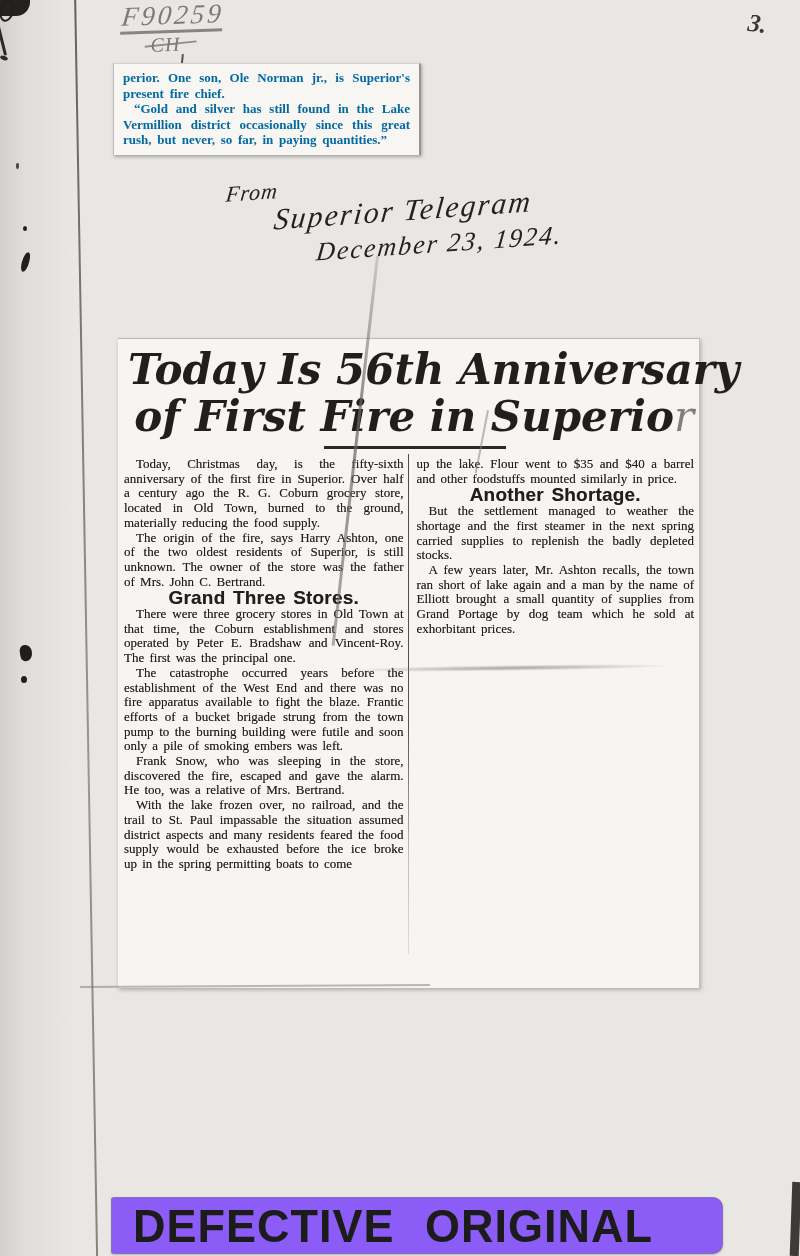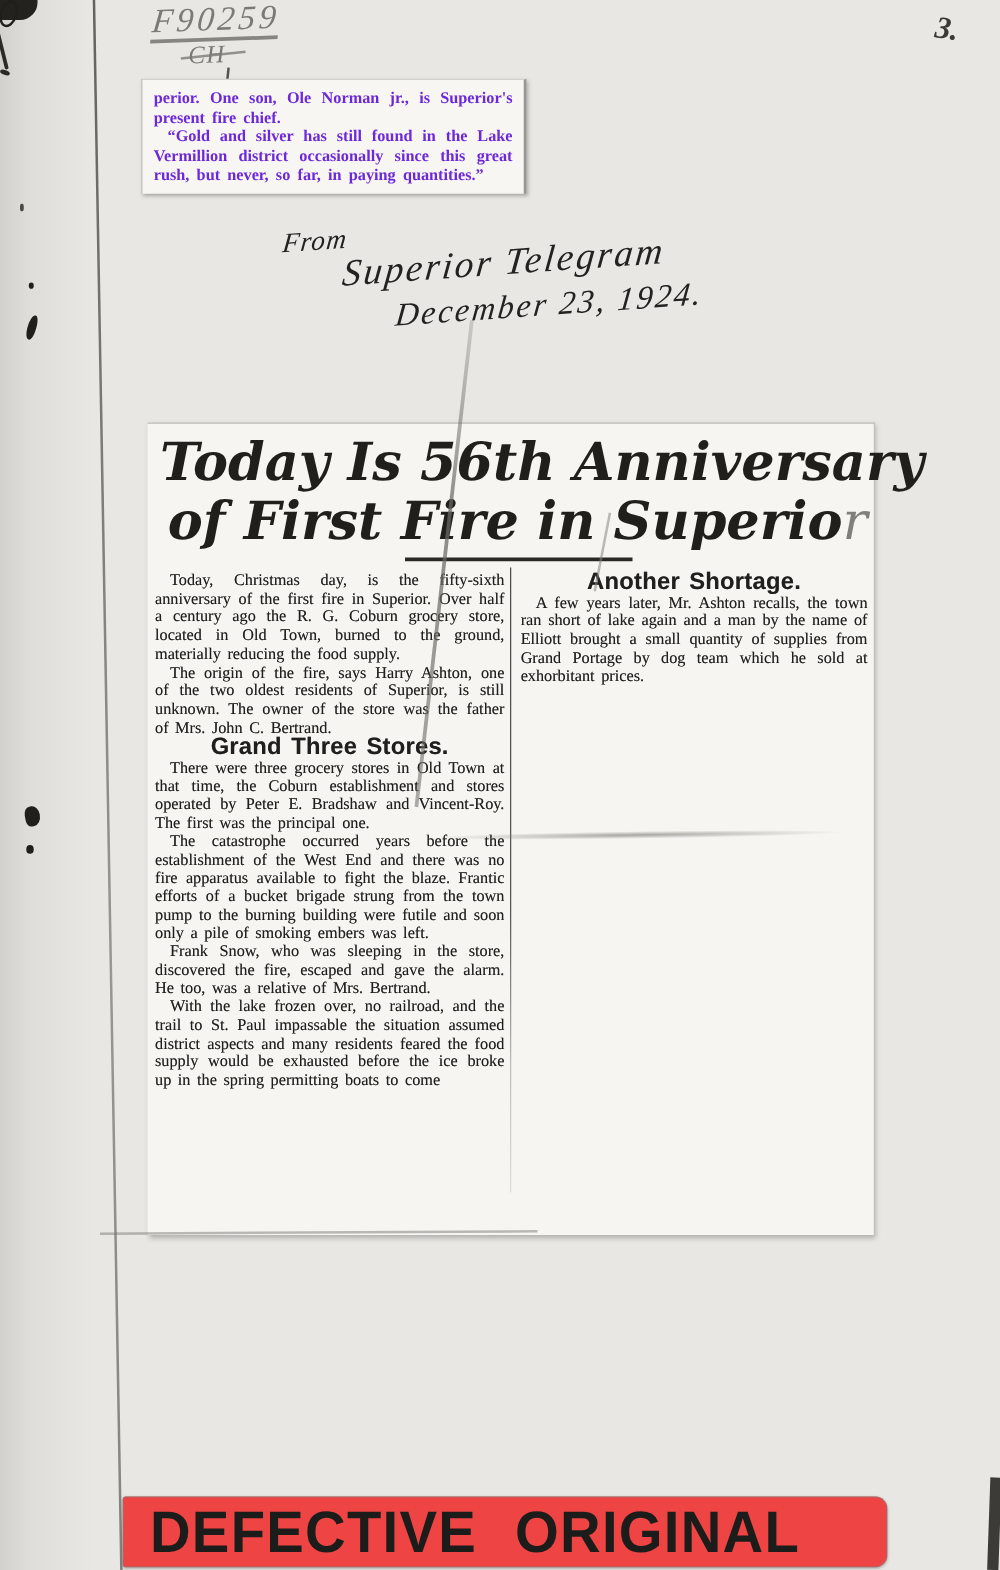--- a/index.html
+++ b/index.html
@@ -42,21 +42,21 @@
   
   .page-number{position:absolute;left:748px;top:10px;font-size:25px;color:#3a3935;
     font-style:italic;transform:rotate(8deg);font-weight:bold;}
   
   .clipping-top{position:absolute;left:113px;top:63px;width:308px;
     background:#f7f6f3;padding:6px 9px 7px 9px;box-sizing:border-box;
     border-left:1px solid rgba(70,69,64,.3);border-right:2px solid rgba(55,54,50,.5);
     border-top:1px solid rgba(70,69,64,.2);
     box-shadow:1px 2px 3px rgba(90,88,82,.45);}
   .clipping-top p{margin:0;font-size:13px;line-height:15.6px;font-weight:bold;
-    color:#6d28d9;text-align:justify;word-spacing:2.5px;}
+    color:#0369a1;text-align:justify;word-spacing:2.5px;}
   .clipping-top p.quote{text-indent:11px;}
   
   .hand-note{position:absolute;left:228px;top:170px;color:#232220;
     font-style:italic;transform:rotate(-4deg);}
   .hand-note .l1{font-size:22px;margin:0;transform:skewX(-10deg);letter-spacing:1px;}
   .hand-note .l2{font-size:30px;margin:-2px 0 0 46px;transform:skewX(-10deg);letter-spacing:2px;}
   .hand-note .l3{font-size:26px;margin:4px 0 0 86px;transform:skewX(-10deg);letter-spacing:2px;}
   
   .article{position:absolute;left:118px;top:338px;width:582px;height:650px;
     background:#f6f5f2;box-sizing:border-box;
@@ -85,22 +85,22 @@
     transform:rotate(-.8deg);}
   
   .crease1{position:absolute;left:376px;top:256px;width:2.5px;height:392px;
     background:linear-gradient(rgba(110,108,100,.25),rgba(105,103,96,.75) 40%,rgba(110,108,100,.55));
     transform:rotate(6.5deg);transform-origin:top left;}
   .crease2{position:absolute;left:487px;top:410px;width:2px;height:64px;
     background:rgba(135,133,125,.55);transform:rotate(11deg);transform-origin:top left;}
   .torn-shadow{position:absolute;left:80px;top:985px;width:350px;height:2px;
     background:rgba(110,108,102,.45);transform:rotate(-.3deg);}
   
-  .stamp-strip{position:absolute;left:98px;top:1197px;width:612px;height:57px;
-    background:#ef4444;border:1px solid rgba(130,129,123,.55);
+  .stamp-strip{position:absolute;left:111px;top:1197px;width:612px;height:57px;
+    background:#8b5cf6;border:1px solid rgba(130,129,123,.55);
     border-radius:3px 10px 10px 3px;box-sizing:border-box;
     box-shadow:0 1px 2px rgba(90,88,82,.35);}
   .stamp-text{font-family:"Liberation Sans","DejaVu Sans",sans-serif;font-weight:bold;
     font-size:45px;line-height:55px;color:#1c1c1b;letter-spacing:1px;word-spacing:17px;
     padding-left:21px;white-space:nowrap;transform:scaleY(1.04);}
   
   .noise-overlay{position:absolute;left:0;top:0;width:800px;height:1256px;
     mix-blend-mode:multiply;opacity:.5;pointer-events:none;}
 </style>
 </head>
@@ -152,21 +152,23 @@
         <p>Today, Christmas day, is the fifty-sixth anniversary of the first fire in Superior.  Over half a century ago the R. G. Coburn grocery store, located in Old Town, burned to the ground, materially reducing the food supply.</p>
         <p>The origin of the fire, says Harry Ashton, one of the two oldest residents of Superior, is still unknown. The owner of the store was the father of Mrs. John C. Bertrand.</p>
         <h4>Grand Three Stores.</h4>
         <p>There were three grocery stores in Old Town at that time, the Coburn establishment and stores operated by Peter E. Bradshaw and Vincent-Roy. The first was the principal one.</p>
         <p>The catastrophe occurred years before the establishment of the West End and there was no fire apparatus available to fight the blaze.  Frantic efforts of a bucket brigade strung from the town pump to the burning building were futile and soon only a pile of smoking embers was left.</p>
         <p>Frank Snow, who was sleeping in the store, discovered the fire, escaped and gave the alarm.  He too, was a relative of Mrs. Bertrand.</p>
         <p>With the lake frozen over, no railroad, and the trail to St. Paul impassable the situation assumed district aspects and many residents feared the food supply would be exhausted before the ice broke up in the spring permitting boats to come</p>
       </div>
       <div class="col-gap"></div>
       <div class="art-col col-right">
+        <p class="cont">up the lake.  Flour went to $35 and $40 a barrel and other foodstuffs mounted similarly in price.</p>
         <h4>Another Shortage.</h4>
+        <p>But the settlement managed to weather the shortage and the first steamer in the next spring carried supplies to replenish the badly depleted stocks.</p>
         <p>A few years later, Mr. Ashton recalls, the town ran short of lake again and a man by the name of Elliott brought a small quantity of supplies from Grand Portage by dog team which he sold at exhorbitant prices.</p>
       </div>
     </div>
 
     <div class="col-divider"></div>
     <div class="smudge"></div>
   </div>
 
   <div class="crease1"></div>
   <div class="crease2"></div>

